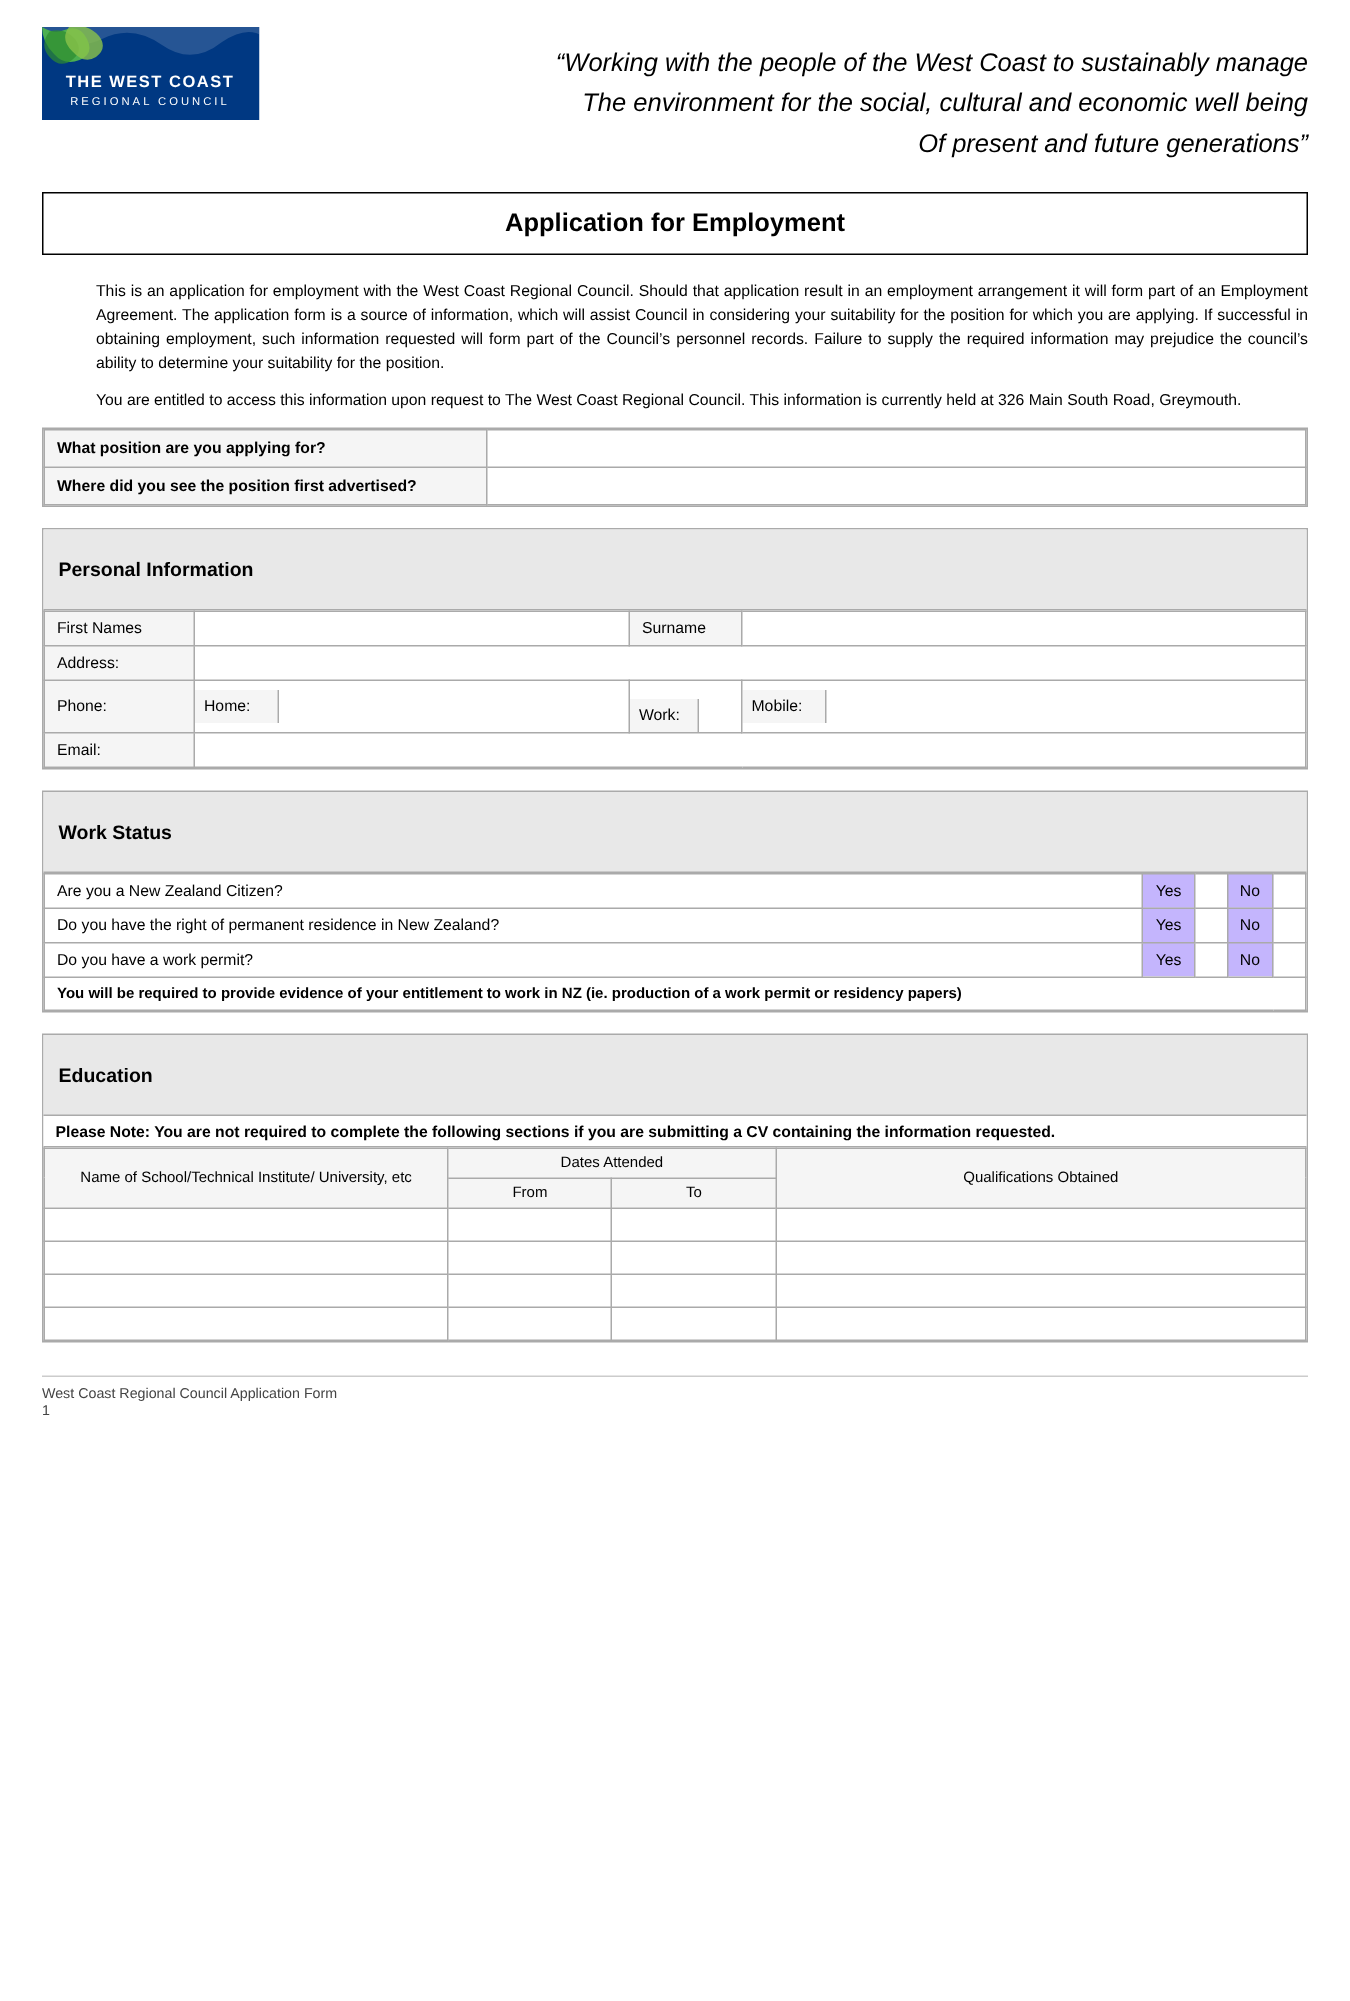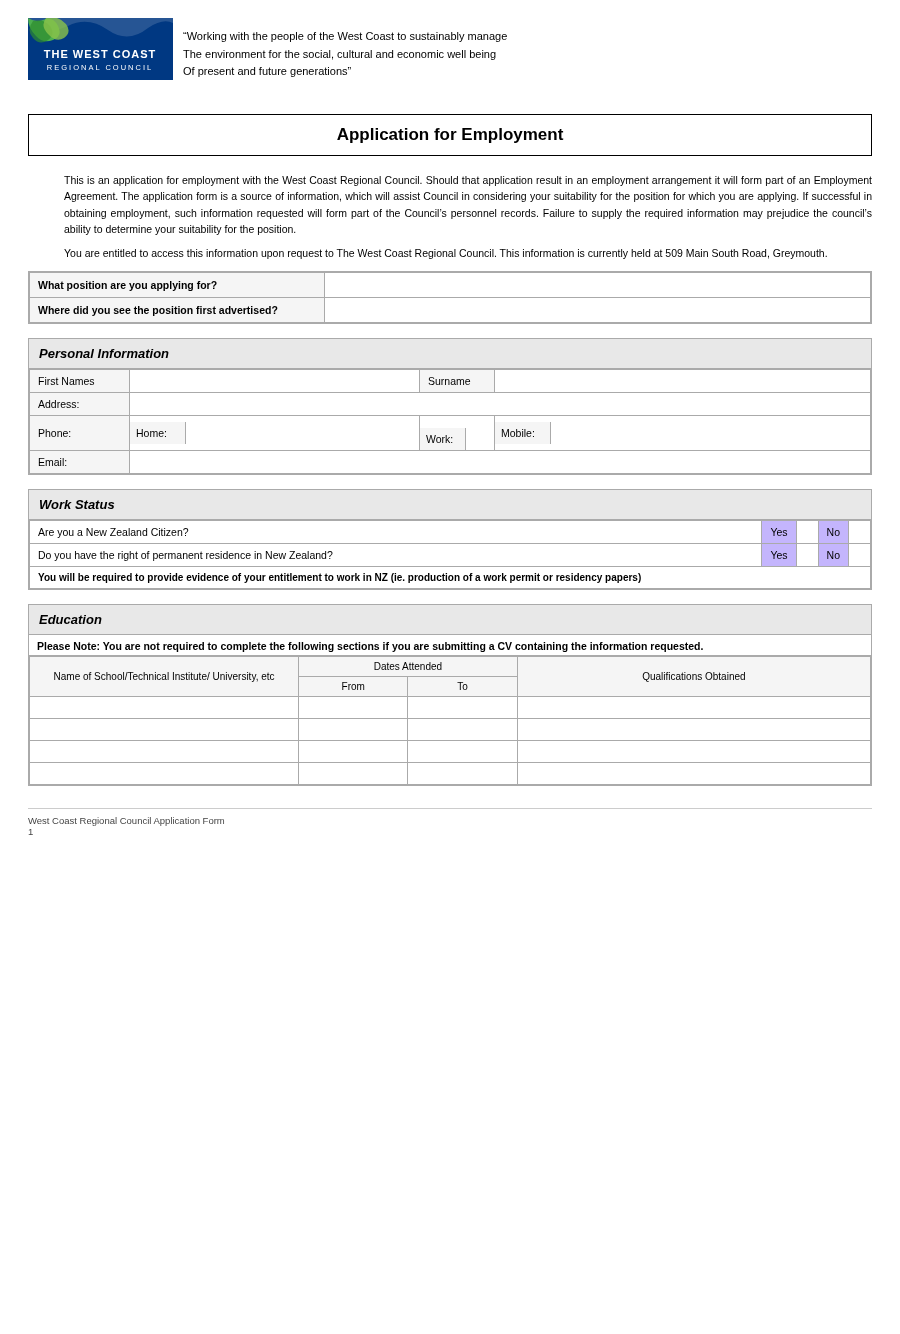--- a/index.html
+++ b/index.html
@@ -18,23 +18,24 @@
       display: flex;
       align-items: flex-start;
       margin-bottom: 18px;
     }
     .logo-area {
       width: 155px;
       flex-shrink: 0;
     }
     .tagline-area {
       flex: 1;
-      text-align: left;
+      text-align: right;
       padding-top: 10px;
-      font-size: 11px;
+      font-style: italic;
+      font-size: 17px;
       line-height: 1.6;
       color: #000;
     }
 
     
     .app-title-box {
       border: 1.5px solid #000;
       text-align: center;
       padding: 10px;
       margin-bottom: 16px;
@@ -78,25 +79,24 @@
       font-size: 10.5px;
       background: #f5f5f5;
     }
     .position-table .value-cell {
       font-size: 10.5px;
     }
 
     
     .section-header {
       background: #e8e8e8;
-      padding: 7px 10px;
+      padding: 19px 10px;
       font-size: 13px;
       font-weight: bold;
       border-bottom: 1px solid #aaa;
-      font-style: italic;
     }
 
     
     .info-table {
       width: 100%;
       border-collapse: collapse;
     }
     .info-table td {
       border: 1px solid #aaa;
       padding: 5px 8px;
@@ -234,21 +234,21 @@
     <span>Of present and future generations”</span>
   </div>
 </div>
 
 <div class="app-title-box">
   <h1>Application for Employment</h1>
 </div>
 
 <div class="intro-text">
   <p>This is an application for employment with the West Coast Regional Council.  Should that application result in an employment arrangement it will form part of an Employment Agreement.  The application form is a source of information, which will assist Council in considering your suitability for the position for which you are applying.  If successful in obtaining employment, such information requested will form part of the Council’s personnel records.  Failure to supply the required information may prejudice the council’s ability to determine your suitability for the position.</p>
-  <p>You are entitled to access this information upon request to The West Coast Regional Council.  This information is currently held at 509 Main South Road, Greymouth.</p>
+  <p>You are entitled to access this information upon request to The West Coast Regional Council.  This information is currently held at 326 Main South Road, Greymouth.</p>
 </div>
 
 <div class="section-box">
   <table class="position-table">
     <tbody>
         <tr>
       <td class="label-cell">What position are you applying for?</td>
       <td class="value-cell"></td>
     </tr>
     <tr>
@@ -325,20 +325,27 @@
       <td class="yes-no-label">No</td>
       <td class="checkbox-cell"></td>
     </tr>
     <tr>
       <td class="question">Do you have the right of permanent residence in New Zealand?</td>
       <td class="yes-no-label">Yes</td>
       <td class="checkbox-cell"></td>
       <td class="yes-no-label">No</td>
       <td class="checkbox-cell"></td>
     </tr>
+    <tr>
+      <td class="question">Do you have a work permit?</td>
+      <td class="yes-no-label">Yes</td>
+      <td class="checkbox-cell"></td>
+      <td class="yes-no-label">No</td>
+      <td class="checkbox-cell"></td>
+    </tr>
     <tr class="work-notice">
       <td colspan="5">You will be required to provide evidence of your entitlement to work in NZ (ie. production of a work permit or residency papers)</td>
     </tr>
   </tbody>
     </table>
 </div>
 
 <div class="section-box">
   <div class="section-header">Education</div>
   <div class="edu-notice">Please Note: You are not required to complete the following sections if you are submitting a CV containing the information requested.</div>

